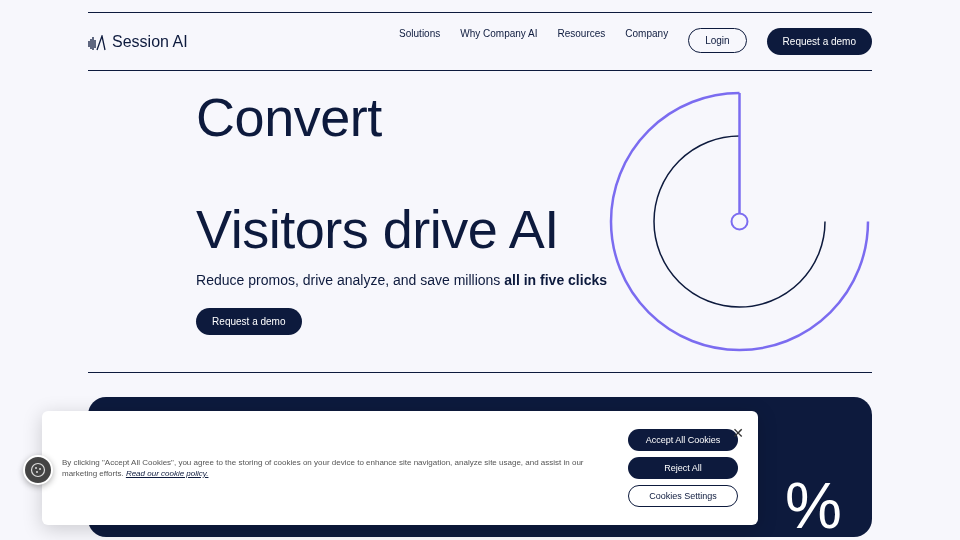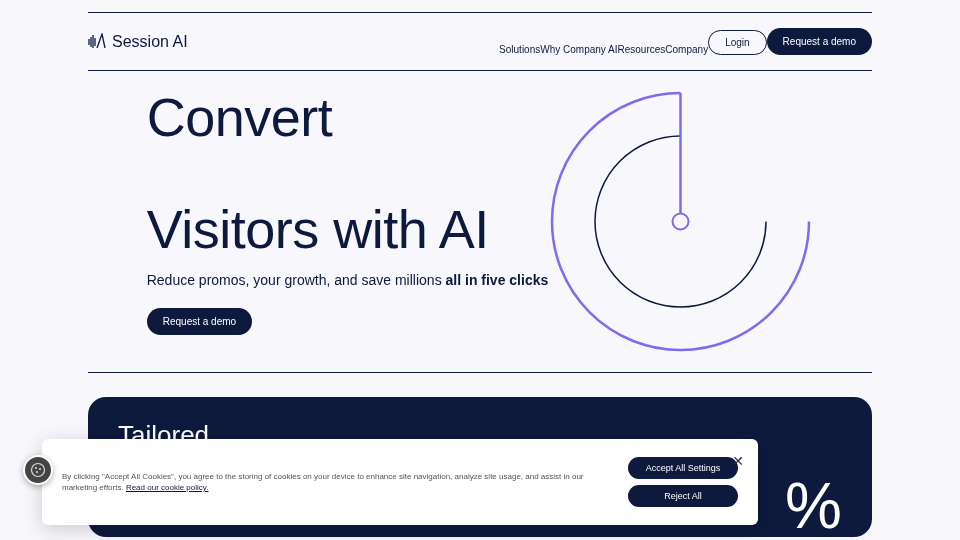--- a/index.html
+++ b/index.html
@@ -15,36 +15,36 @@
 .container { width: 784px; margin: 0 auto; }
 .nav {
   display: flex;
   align-items: center;
   justify-content: space-between;
   padding: 15px 0;
   border-top: 1px solid #0d1a3d;
   border-bottom: 1px solid #0d1a3d;
   margin-top: 12px;
 }
-.logo-wrap { display: flex; align-items: flex-start; gap: 6px; }
+.logo-wrap { display: flex; align-items: flex-end; gap: 6px; }
 .logo-text { font-size: 16px; font-weight: 500; color: #0d1a3d; }
-.nav-right { display: flex; align-items: flex-end; }
+.nav-right { display: flex; align-items: flex-start; gap: 20px; }
 .nav-link { font-size: 10px; color: #0d1a3d; text-decoration: none; cursor: pointer; }
 .login-btn {
   font-size: 10px; color: #0d1a3d; background: transparent;
   border: 1px solid #0d1a3d; border-radius: 16px;
   padding: 6px 16px; cursor: pointer;
 }
 .demo-btn {
   font-size: 10px; color: #fff; background: #0d1a3d;
   border: none; border-radius: 16px;
   padding: 8px 16px; cursor: pointer;
 }
 .hero {
-  display: flex; justify-content: center;
+  display: flex; justify-content: flex-end;
   padding: 18px 0 18px 0;
   border-bottom: 1px solid #0d1a3d;
 }
 .hero-left { flex: 0 0 auto; }
 .hero-title {
   font-size: 54px; font-weight: 400; line-height: 1.04;
   color: #0d1a3d; letter-spacing: -0.5px;
 }
 .hero-sub { font-size: 14px; color: #0d1a3d; margin-top: 14px; line-height: 1.35; font-weight: 300; }
 .hero-sub .bold { font-weight: 700; }
@@ -71,21 +71,21 @@
 .percent { position: absolute; right: 30px; bottom: -6px; font-size: 64px; font-weight: 300; }
 .cookie-banner {
   position: absolute; left: 42px; bottom: 15px;
   width: 716px; background: #fff;
   border-radius: 6px;
   box-shadow: 0 4px 20px rgba(0,0,0,0.18);
   padding: 18px 20px;
   display: flex; align-items: center; gap: 20px;
 }
 .cookie-text { font-size: 8px; color: #555; line-height: 1.4; flex: 1; }
-.cookie-text a { color: #0d1a3d; text-decoration: underline; cursor: pointer; }
+.cookie-text a { color: #0d1a3d; text-decoration: underline; cursor: pointer; font-style: italic; }
 .cookie-buttons { display: flex; flex-direction: column; gap: 6px; align-items: center; }
 .cookie-btn-dark {
   font-size: 9px; color: #fff; background: #0d1a3d;
   border: none; border-radius: 16px; padding: 6px 12px;
   width: 110px; cursor: pointer;
 }
 .cookie-btn-light {
   font-size: 9px; color: #0d1a3d; background: #fff;
   border: 1px solid #0d1a3d; border-radius: 16px; padding: 5px 12px;
   width: 110px; cursor: pointer;
@@ -123,24 +123,24 @@
       <button class="login-btn">Login</button>
       <button class="demo-btn">Request a demo</button>
     </div>
   </nav>
 
   <section class="hero">
     <div class="hero-left">
       <h1 class="hero-title">
         <span>Convert</span><br>
         <br>
-        <span>Visitors with AI</span>
+        <span>Visitors drive AI</span>
       </h1>
       <p class="hero-sub">
-        <span>Reduce promos, your growth, and save millions </span><span class="bold">all in five clicks</span>
+        <span>Reduce promos, drive analyze, and save millions </span><span class="bold">all in five clicks</span>
       </p>
       <button class="hero-cta">Request a demo</button>
     </div>
     <div class="hero-right">
       <svg width="265" height="265" viewBox="0 0 265 265">
         <path d="M 132.5 4 A 128.5 128.5 0 1 0 261 132.5" fill="none" stroke="#7b6cf0" stroke-width="2.5"></path>
         <path d="M 218 132.5 A 85.5 85.5 0 1 1 132.5 47" fill="none" stroke="#0d1a3d" stroke-width="1.5"></path>
         <line x1="132.5" y1="125" x2="132.5" y2="4" stroke="#7b6cf0" stroke-width="2.5"></line>
         <circle cx="132.5" cy="132.5" r="8" fill="none" stroke="#7b6cf0" stroke-width="2"></circle>
       </svg>
@@ -155,22 +155,23 @@
     <div class="triangle"></div>
     <div class="percent">%</div>
   </div>
 </div>
 
 <div class="cookie-banner">
   <div class="cookie-text">
     <span>By clicking "Accept All Cookies", you agree to the storing of cookies on your device to enhance site navigation, analyze site usage, and assist in our marketing efforts. </span><a>Read our cookie policy.</a>
   </div>
   <div class="cookie-buttons">
-    <button class="cookie-btn-dark">Accept All Settings</button>
+    <button class="cookie-btn-dark">Accept All Cookies</button>
     <button class="cookie-btn-dark">Reject All</button>
+    <button class="cookie-btn-light">Cookies Settings</button>
   </div>
   <button class="cookie-close">✕</button>
 </div>
 
 <div class="cookie-badge">
   <svg width="16" height="16" viewBox="0 0 16 16">
     <circle cx="8" cy="8" r="6.5" fill="none" stroke="#ddd" stroke-width="1.2"></circle>
     <circle cx="6" cy="6" r="1" fill="#ddd"></circle>
     <circle cx="10" cy="7" r="1" fill="#ddd"></circle>
     <circle cx="7" cy="10" r="1" fill="#ddd"></circle>

